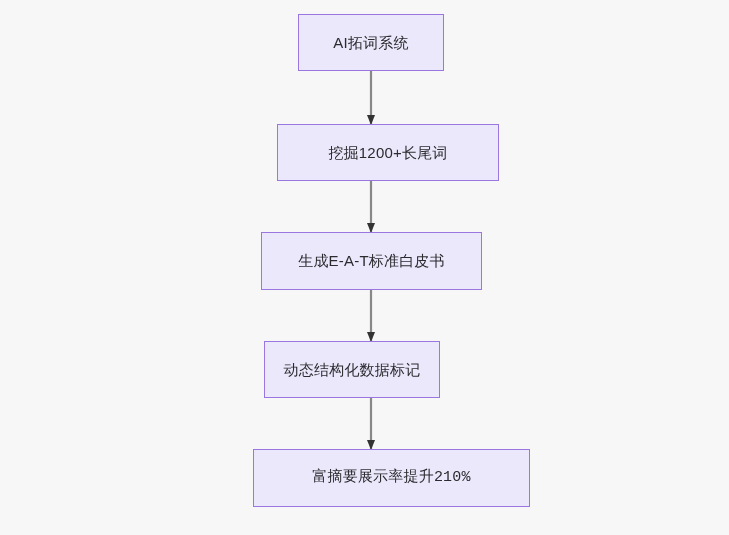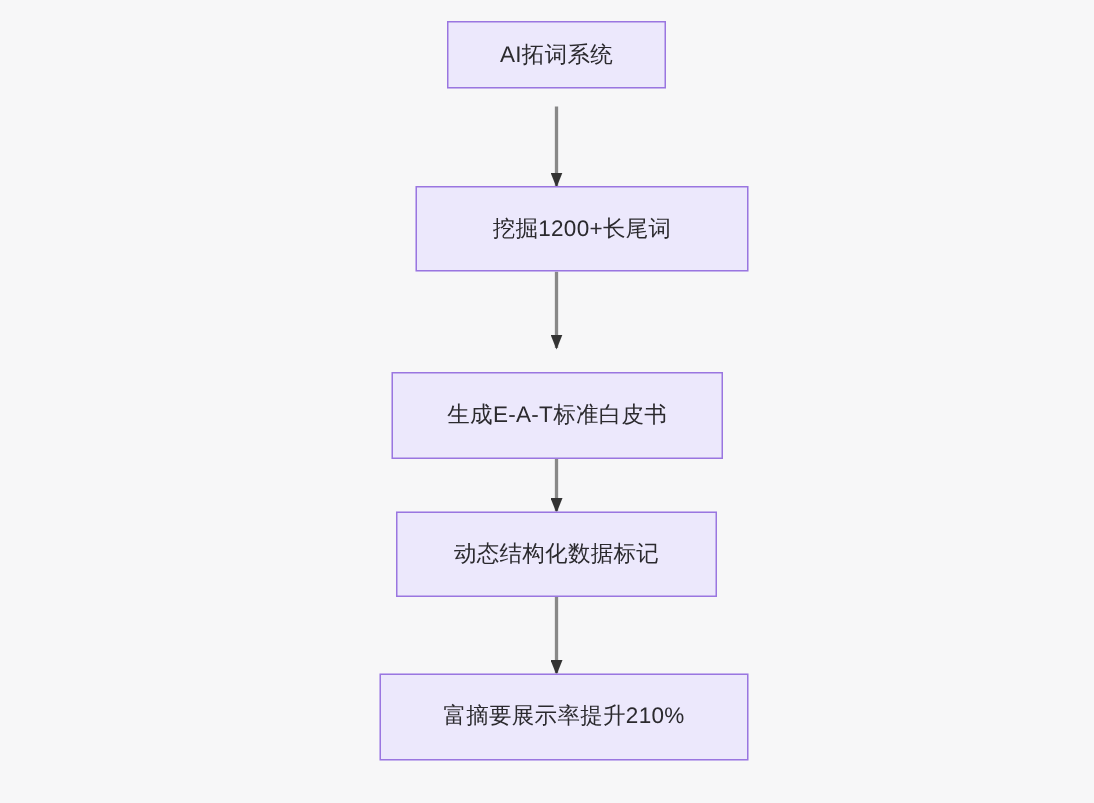--- a/index.html
+++ b/index.html
@@ -64,33 +64,33 @@
       <line x1="371" y1="181" x2="371" y2="232" stroke="#888888" stroke-width="2.2" marker-end="url(#arrowhead)"></line>
     </g>
     <g>
       <line x1="371" y1="290" x2="371" y2="341" stroke="#888888" stroke-width="2.2" marker-end="url(#arrowhead)"></line>
     </g>
     <g>
       <line x1="371" y1="398" x2="371" y2="449" stroke="#888888" stroke-width="2.2" marker-end="url(#arrowhead)"></line>
     </g>
   </svg>
 
-  <div class="node" id="node-n1" style="left: 298px; top: 14px; width: 146px; height: 45px;">
+  <div class="node" id="node-n1" style="left: 298px; top: 14px; width: 146px; height: 57px;">
     <span class="node-label">AI拓词系统</span>
   </div>
 
   <div class="node" id="node-n2" style="left: 277px; top: 124px; width: 222px; height: 57px;">
     <span class="node-label">挖掘1200+长尾词</span>
   </div>
 
-  <div class="node" id="node-n3" style="left: 261px; top: 232px; width: 221px; height: 58px; margin-top: 16px;">
+  <div class="node" id="node-n3" style="left: 261px; top: 232px; width: 221px; height: 58px;">
     <span class="node-label">生成E-A-T标准白皮书</span>
   </div>
 
-  <div class="node" id="node-n4" style="left: 264px; top: 341px; width: 214px; height: 57px;">
+  <div class="node" id="node-n4" style="left: 264px; top: 341px; width: 176px; height: 57px;">
     <span class="node-label">动态结构化数据标记</span>
   </div>
 
-  <div class="node" id="node-n5" style="left: 253px; top: 449px; width: 246px; height: 58px;">
+  <div class="node" id="node-n5" style="left: 253px; top: 449px; width: 277px; height: 58px; font-family: Liberation Mono, monospace;">
     <span class="node-label">富摘要展示率提升210%</span>
   </div>
 
 </div>
 
 </body></html>

